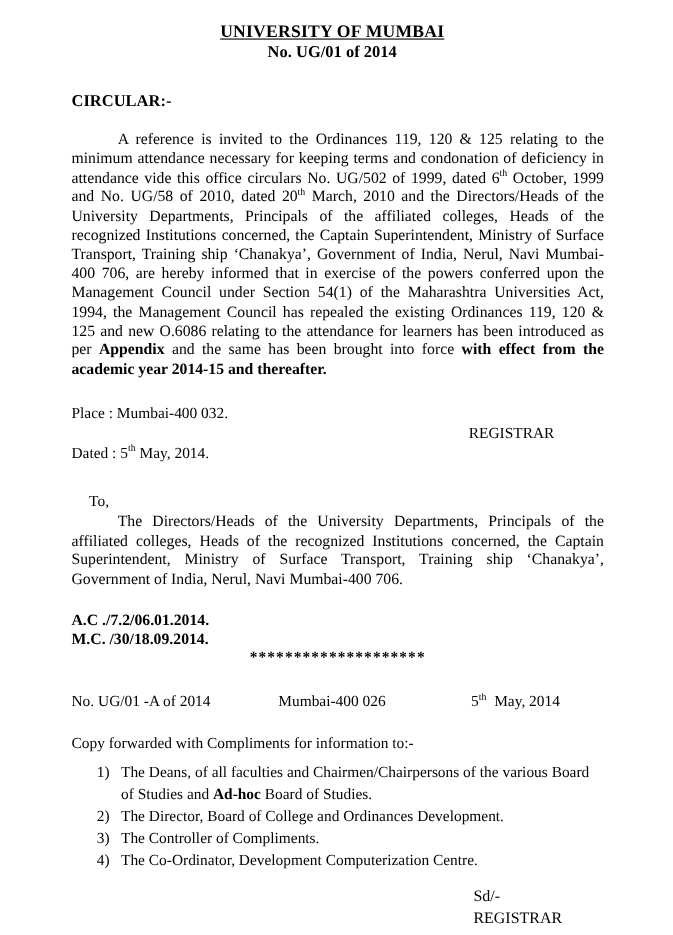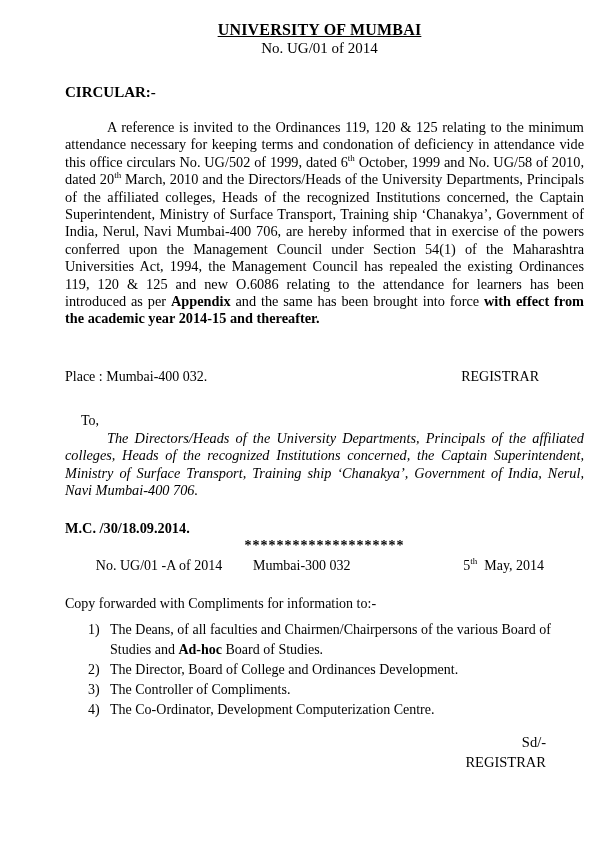--- a/index.html
+++ b/index.html
@@ -6,99 +6,98 @@
   html, body { background: #ffffff; }
   body {
     width: 612px; height: 850px;
     font-family: "Liberation Serif", "DejaVu Serif", serif;
     color: #000;
     font-size: 14px;
   }
   .page {
     width: 612px; height: 850px;
     background: #fff;
-    padding: 20px 28px 0 65px;
+    padding: 20px 63px 0 65px;
     position: relative;
     overflow: hidden;
   }
   .b { font-weight: bold; }
   .u { }
   sup { font-size: 9px; line-height: 0; vertical-align: super; }
 
   .doc-header { text-align: center; margin-left: -10px; }
   .doc-title {
     font-weight: bold; font-size: 16px;
     text-decoration: underline;
     letter-spacing: .2px;
     line-height: 19px;
   }
-  .doc-number { font-weight: normal; font-size: 15px; line-height: 19px; }
+  .doc-number { font-weight: bold; font-size: 15px; line-height: 19px; }
 
   .circular-label {
     margin-top: 26px;
     font-weight: bold; font-size: 15px;
     line-height: 16px;
   }
 
   .main-para {
     margin-top: 19px;
     text-align: justify;
     text-indent: 42px;
     line-height: 17.4px;
     font-size: 14.3px;
   }
 
   .place-row {
-    margin-top: 40px;
+    margin-top: 23px;
     display: flex;
     line-height: 18px;
+    flex-direction: column;
   }
   .place-row .registrar-top { margin-left: auto; margin-right: 45px; }
   .dated-row { line-height: 18px; }
 
   .to-label { margin-top: 26px; line-height: 18px; margin-left: 16px; }
   .to-para {
     text-align: justify;
     text-indent: 42px;
     line-height: 17.4px;
     font-size: 14.3px;
-    font-style: italic;
   }
 
   .refs { margin-top: 20px; }
   .ref-line { font-weight: bold; line-height: 17px; font-size: 14.3px; }
 
   .star-sep {
     margin-top: 2px;
     text-align: center;
     font-weight: bold;
     line-height: 14px;
     letter-spacing: 1px;
   }
 
   .ref-row {
-    margin-top: 4px;
+    margin-top: 24px;
     display: flex;
     line-height: 18px;
-    text-align: center;
   }
   .ref-row .ref-no { width: 188px; }
   .ref-row .ref-date { margin-left: auto; margin-right: 40px; }
 
   .copy-intro { margin-top: 20px; line-height: 18px; }
   .copy-list { margin-top: 7px; }
   .copy-item { display: flex; line-height: 20px; }
   .copy-item .marker { width: 22px; flex: 0 0 22px; margin-left: 23px; }
   .copy-item .item-text { flex: 1; padding-right: 6px; }
 
   .signature {
     margin-top: 12px;
     margin-left: auto; margin-right: 38px;
     width: max-content;
-    text-align: right;
+    text-align: left;
     line-height: 20px;
     font-size: 14.5px;
   }
 </style>
 </head>
 <body>
 
 <div class="page">
 
   <div class="doc-header">
@@ -107,33 +106,35 @@
   </div>
 
   <div class="circular-label">CIRCULAR:-</div>
 
   <p class="main-para"><span>A reference is invited to the Ordinances 119, 120 &amp; 125 relating to the minimum attendance necessary for keeping terms and condonation of deficiency in attendance </span><span class="u">vide</span><span> this office circulars No. UG/502 of 1999, dated 6</span><sup>th</sup><span> October, 1999 and No. UG/58 of 2010, dated 20</span><sup>th</sup><span> March, 2010 and the Directors/Heads of the University Departments, Principals of the affiliated colleges, Heads of the recognized Institutions concerned, the Captain Superintendent, Ministry of Surface Transport, Training ship ‘Chanakya’, Government of India, Nerul, Navi Mumbai-400 706, are hereby informed that in exercise of the powers conferred upon the Management Council under Section 54(1) of the Maharashtra Universities Act, 1994, the Management Council has repealed the existing Ordinances 119, 120 &amp; 125 and new O.6086 relating to the attendance for learners has been introduced as per </span><span class="b u">Appendix</span><span> and the same has been brought into force </span><span class="b">with effect from the academic year 2014-15 and thereafter.</span></p>
 
   <div class="place-row">
     <span>Place : Mumbai-400 032.</span>
     <span class="registrar-top">REGISTRAR</span>
   </div>
+  <div class="dated-row"><span>Dated : 5</span><sup>th</sup><span> May, 2014.</span></div>
 
   <div class="to-label">To,</div>
   <p class="to-para">The Directors/Heads of the University Departments, Principals of the affiliated colleges, Heads of the recognized Institutions concerned,  the Captain Superintendent, Ministry of Surface Transport, Training ship ‘Chanakya’, Government of India, Nerul, Navi Mumbai-400 706.</p>
 
   <div class="refs">
+    <div class="ref-line"><span class="b u">A.C ./7.2/06.01.2014.</span></div>
     <div class="ref-line"><span class="b u">M.C. /30/18.09.2014</span><span class="b">.</span></div>
   </div>
 
   <div class="star-sep">********************</div>
 
   <div class="ref-row">
     <span class="ref-no">No. UG/01 -A of 2014</span>
-    <span class="ref-place">Mumbai-300 032</span>
+    <span class="ref-place">Mumbai-400 026</span>
     <span class="ref-date"><span>5</span><sup>th</sup><span>&nbsp; May, 2014</span></span>
   </div>
 
   <div class="copy-intro">Copy forwarded with Compliments for information to:-</div>
 
   <div class="copy-list">
     <div class="copy-item">
       <span class="marker">1)</span>
       <div class="item-text"><span>The Deans, of all faculties and Chairmen/Chairpersons of the various Board of Studies and </span><span class="b u">Ad-hoc</span><span> Board of Studies.</span></div>
     </div>

